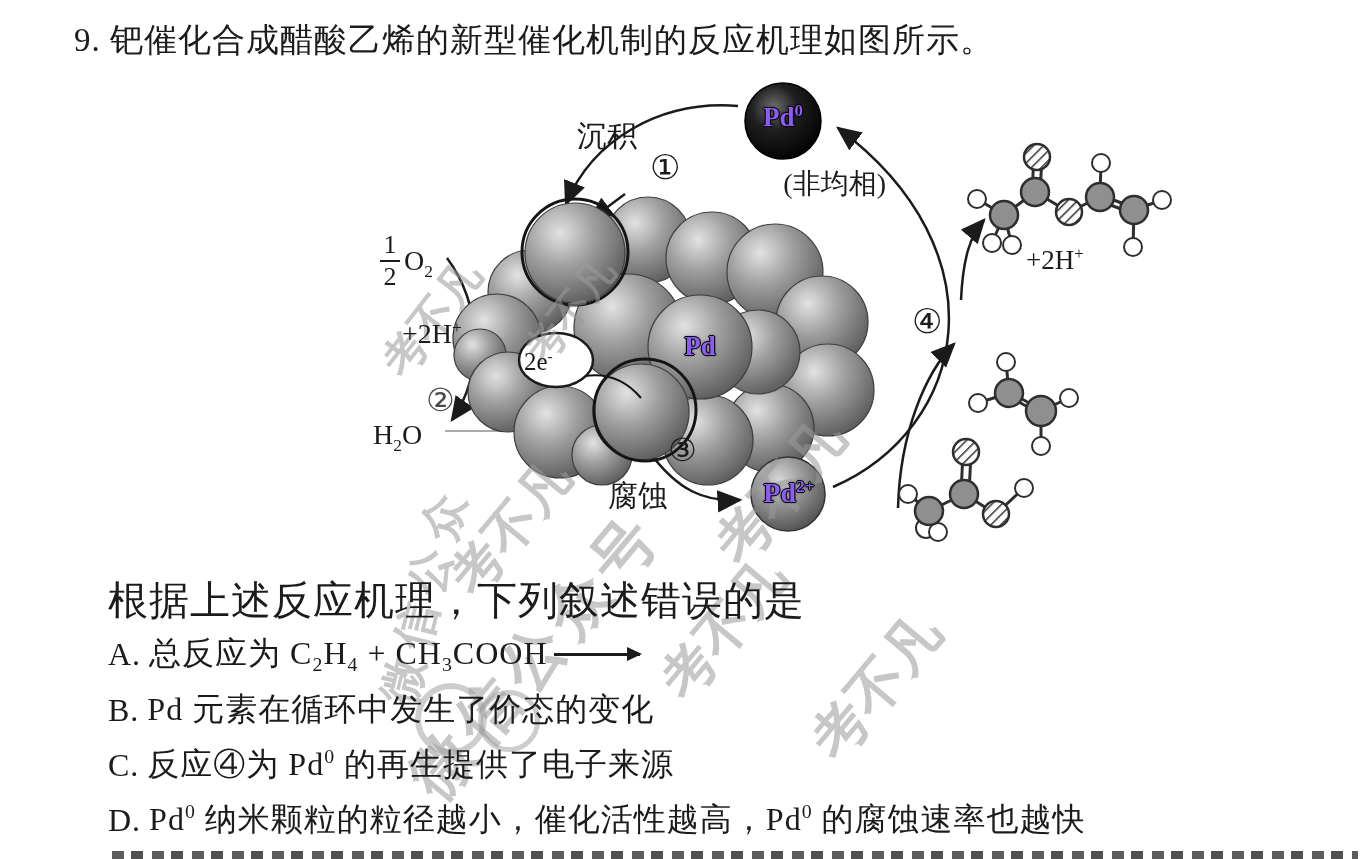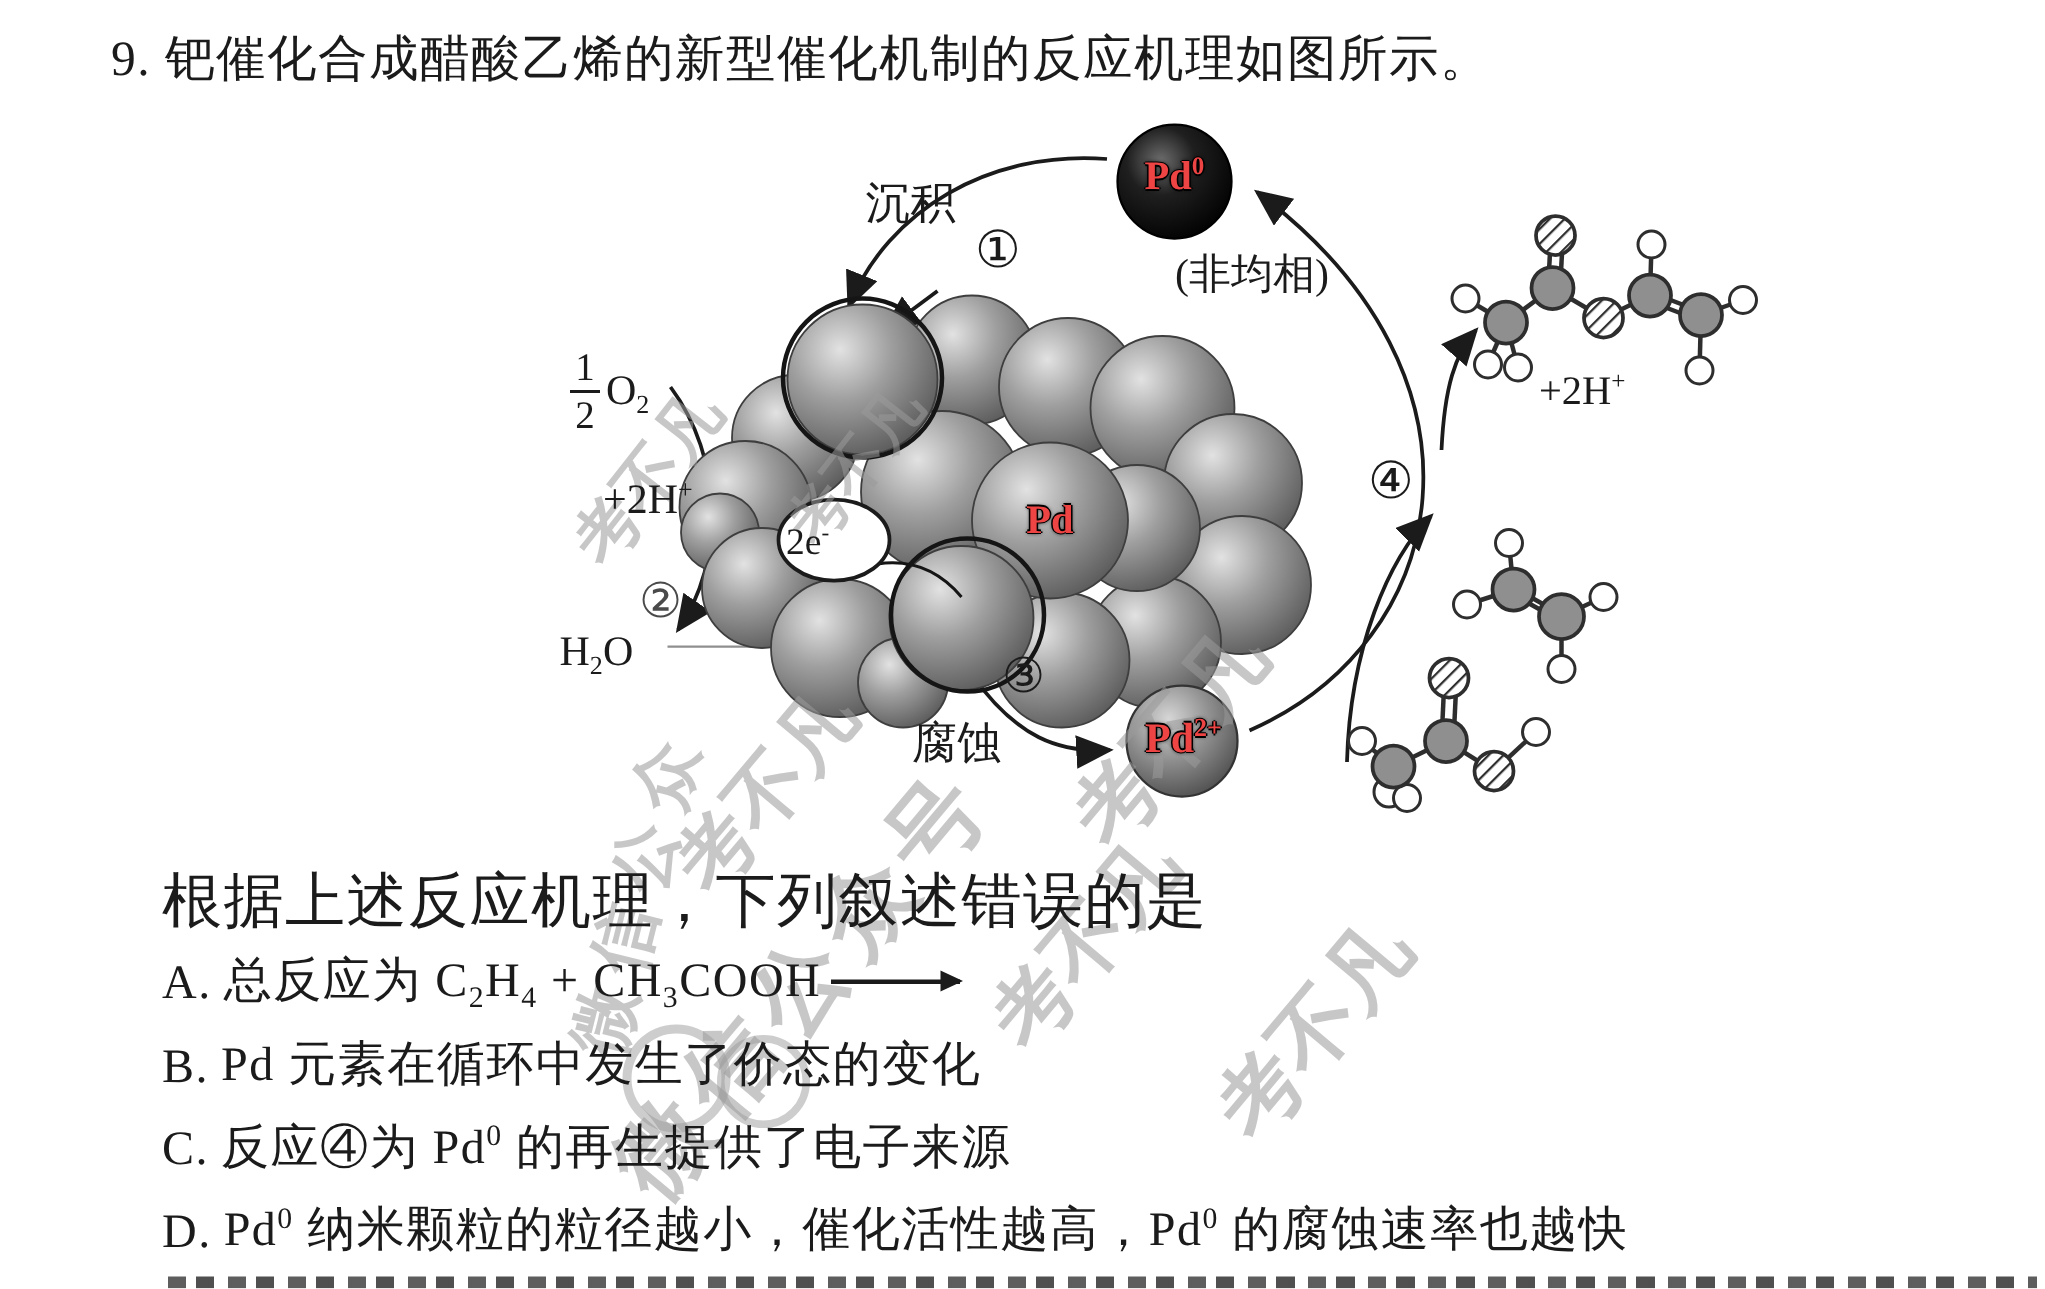--- a/index.html
+++ b/index.html
@@ -10,21 +10,21 @@
   sup{font-size:62%;vertical-align:super;line-height:0;}
   sub{font-size:62%;vertical-align:sub;line-height:0;}
   .title{font-size:33px;letter-spacing:1px;}
   .stem{font-size:40px;letter-spacing:1px;}
   .opt{font-size:32px;letter-spacing:1px;display:flex;align-items:center;}
   .opt .key{margin-right:8px;}
   .rxn-arrow{display:inline-block;position:relative;width:86px;height:3px;background:#1b1b1b;margin:0 6px;}
   .rxn-arrow::after{content:"";position:absolute;right:-2px;top:-6px;width:0;height:0;
       border-left:15px solid #1b1b1b;border-top:7px solid transparent;border-bottom:7px solid transparent;}
   .diag-label{font-size:28px;}
-  .ball-label{color:#ef4444;font-weight:bold;text-align:center;
+  .ball-label{color:#8b5cf6;font-weight:bold;text-align:center;
       text-shadow:-1px 0 #000,1px 0 #000,0 -1px #000,0 1px #000,0 0 3px #000;}
   .circled-num{font-family:"DejaVu Sans",sans-serif;}
   .frac{display:flex;align-items:center;font-size:26px;}
   .frac .stack{display:flex;flex-direction:column;align-items:center;line-height:1;margin-right:4px;}
   .frac .bar{display:block;width:20px;height:2px;background:#1b1b1b;margin:2px 0;}
   .wm{position:absolute;color:#9b9b9b;opacity:.55;font-weight:bold;white-space:nowrap;
       transform-origin:left bottom;font-family:"Liberation Serif","DejaVu Serif",serif;}
   .ring{position:absolute;border-radius:50%;border:6px solid #9b9b9b;opacity:.5;}
   .cutoff{position:absolute;left:112px;top:851px;width:1246px;height:8px;opacity:.78;
       background:repeating-linear-gradient(90deg,#303030 0 12px,transparent 12px 19px,#1e1e1e 19px 31px,transparent 31px 40px);}

